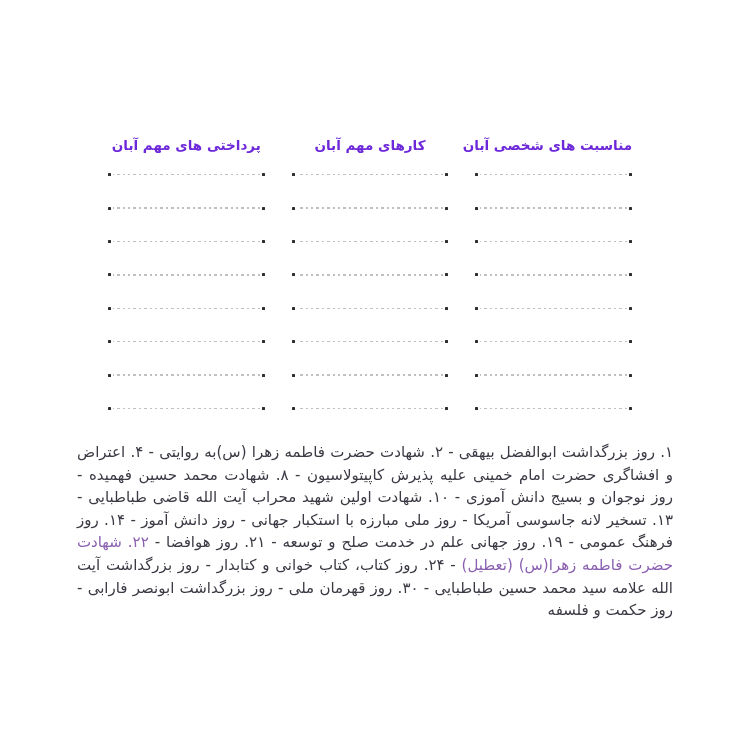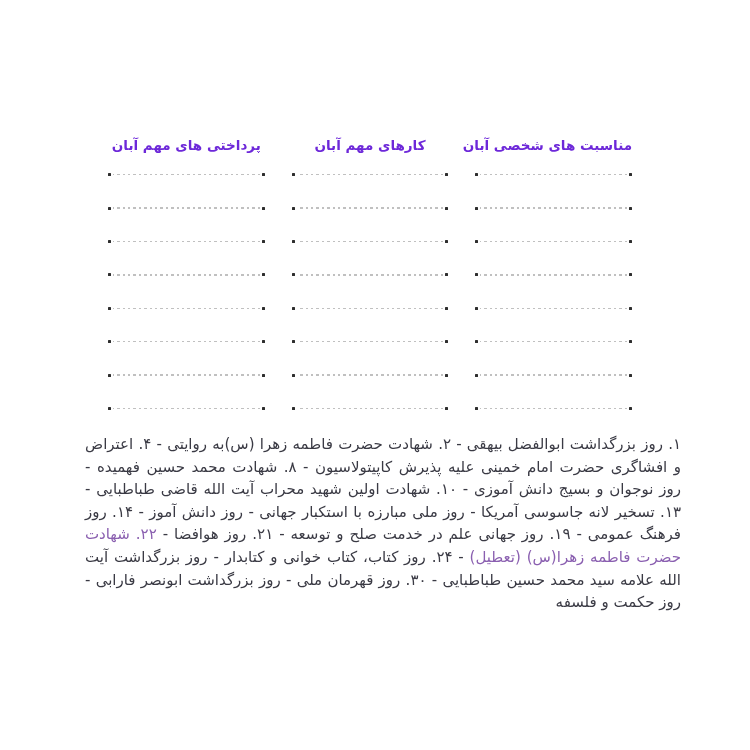--- a/index.html
+++ b/index.html
@@ -55,21 +55,21 @@
     height: 1.4px;
     margin: 0 2px;
     background-image: repeating-linear-gradient(to left, #c0c0c0 0 2.4px, transparent 2.4px 5.4px);
   }
   
   .occasions {
     position: absolute;
     top: 426px;
     right: 62px;
     width: 596px;
-    margin: 7px;
+    margin: 15px;
     font-size: 15px;
     line-height: 22.6px;
     color: #3a3a44;
     text-align: justify;
     direction: rtl;
   }
   .occasions .hl { color: #8a5fb0; }
 </style>
 </head>
 <body>

